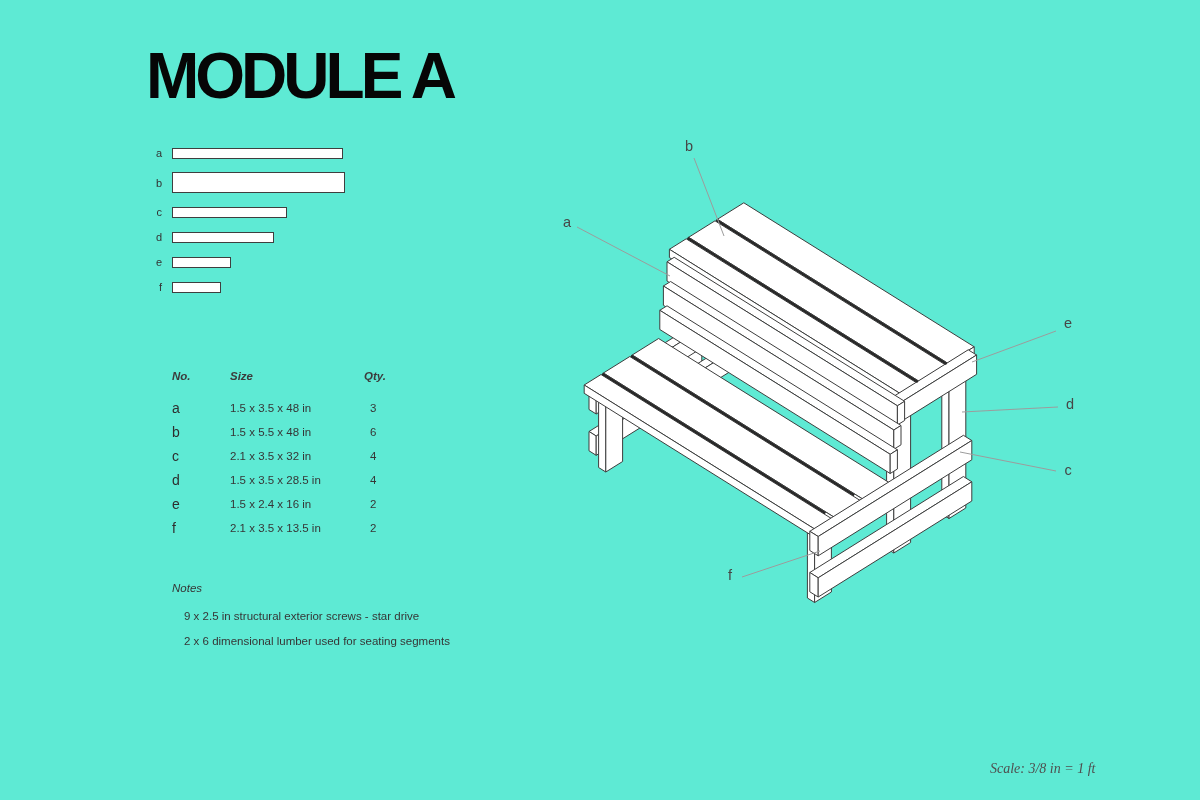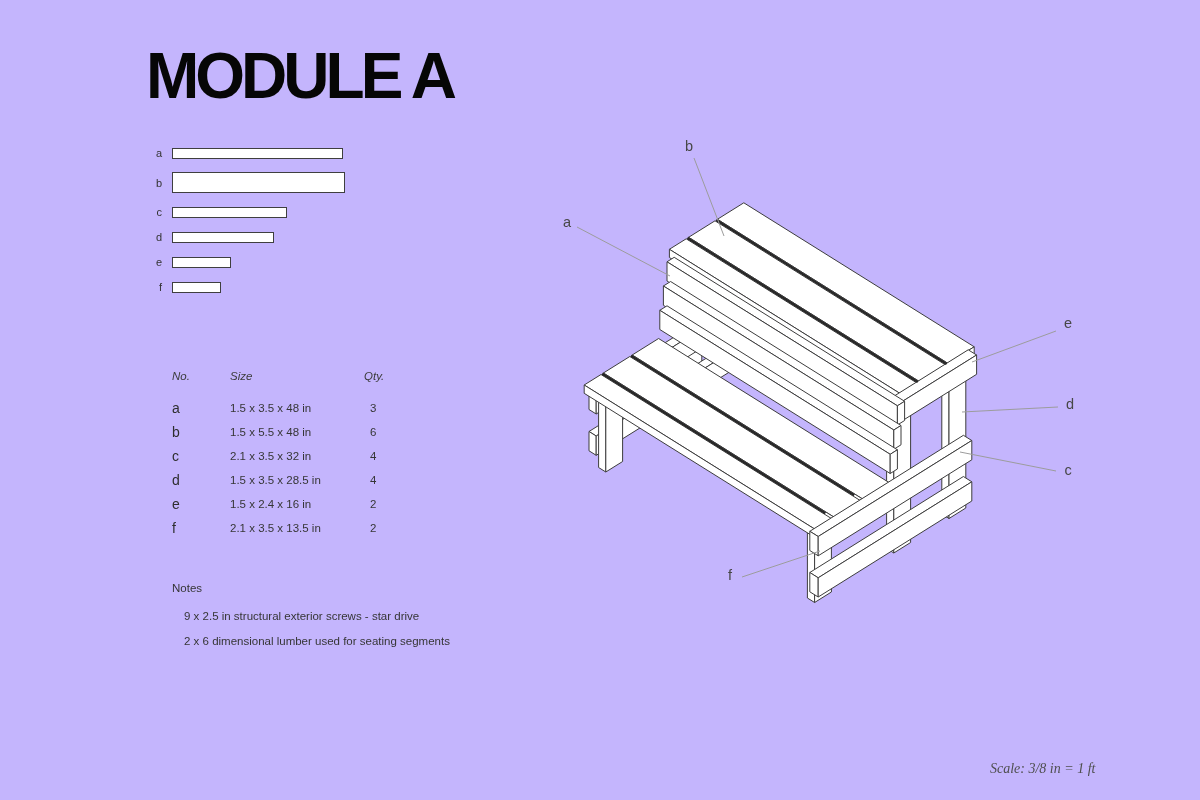--- a/index.html
+++ b/index.html
@@ -1,36 +1,36 @@
 <!DOCTYPE html>
 <html><head>
 <meta charset="utf-8">
 <style>
   html,body{margin:0;padding:0;background:#fff;}
-  .page{position:relative;width:1200px;height:800px;background:#c4b5fd;overflow:hidden;
+  .page{position:relative;width:1200px;height:800px;background:#5eead4;overflow:hidden;
         font-family:"Liberation Sans","DejaVu Sans",sans-serif;color:#3a3a3a;}
   .title{position:absolute;left:146px;top:44px;font-size:64px;font-weight:bold;
          letter-spacing:-4px;color:#060606;margin:0;line-height:1;}
   
   .legend{position:absolute;left:150px;top:147px;}
   .legend-row{display:flex;align-items:center;}
   .legend-row + .legend-row{margin-top:13px;}
   .legend-label{width:12px;text-align:right;margin-right:10px;font-size:11px;color:#333;}
   .inv-bar{box-sizing:border-box;border:1.3px solid #3f3f3f;background:#fff;}
   
   .inv-table{position:absolute;left:172px;top:356px;display:grid;
              grid-template-columns:58px 130px 42px;grid-template-rows:40px repeat(6,24px);
              align-items:center;font-size:11.5px;color:#363636;}
-  .it-h{font-style:italic;font-size:11.5px;color:#3c3c3c;align-self:center;}
+  .it-h{font-style:italic;font-size:11.5px;color:#3c3c3c;align-self:center;font-weight:bold;}
   .it-letter{font-size:14px;color:#2e2e2e;}
   .it-qty{padding-left:10px;}
   .it-hq{padding-left:4px;}
   
   .notes{position:absolute;left:172px;top:582px;width:300px;font-size:11.5px;color:#363636;}
-  .notes-heading{margin:0 0 16px 0;}
+  .notes-heading{font-style:italic;margin:0 0 16px 0;}
   .note-p{margin:0 0 12px 12px;line-height:13px;white-space:pre-line;}
   
   .scale-note{position:absolute;left:990px;top:761px;font-size:14px;font-style:italic;color:#4f4f4f;font-family:Liberation Serif, serif;}
   
   .fig{position:absolute;left:0;top:0;width:1200px;height:800px;}
   .fig text{font-family:"Liberation Sans","DejaVu Sans",sans-serif;}
 </style>
 </head>
 <body>
 

